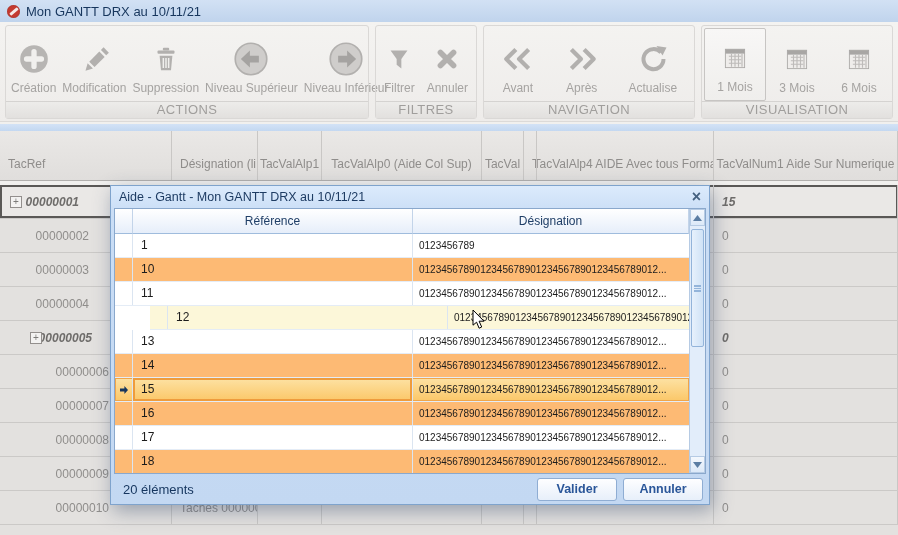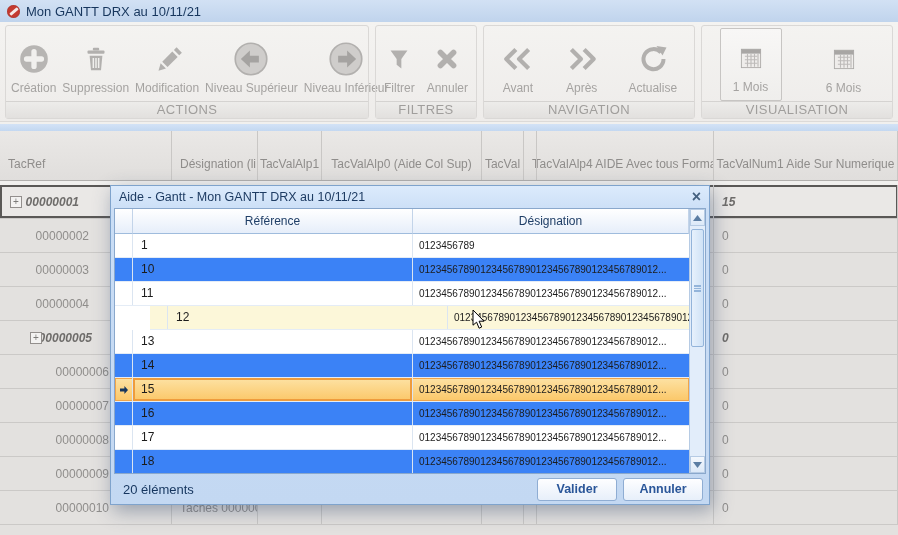--- a/index.html
+++ b/index.html
@@ -74,21 +74,21 @@
     border-bottom:1px solid #9fbcdd; color:#1f3e66; font-size:12px;
     display:flex; align-items:center; justify-content:center; }
   .w-ind { width:18px; } .w-ref { width:280px; } .w-des { width:276px; }
   .drow { display:flex; height:24px; width:574px; }
   .dind { width:18px; border-right:1px solid #dbe5f1; position:relative; }
   .dref { width:280px; border-right:1px solid #dbe5f1; padding-left:8px;
     line-height:23px; color:#1c1c1c; white-space:nowrap; overflow:hidden; }
   .ddes { width:276px; padding-left:6px; line-height:23px; color:#1c1c1c;
     font-size:10px; white-space:nowrap; overflow:hidden; }
   .drow { border-bottom:1px solid #e4ecf6; }
-  .drow.alt { background:#3b82f6; }
+  .drow.alt { background:#fdba74; }
   .drow.hovered { background:#fcf7d9;margin-left:35px; }
   .drow.selected { background:linear-gradient(#fde2a4,#fbc768); box-shadow:inset 0 0 0 1px #f0a54a; }
   .drow.selected .dref { box-shadow:inset 0 0 0 2px #ee9c3d; }
   .marker { position:absolute; left:4px; top:7px; }
   
   .dscroll { position:absolute; right:0; top:0; width:16px; height:264px; background:#e2edfa;
     border-left:1px solid #b6cbe4; }
   .sbtn { position:absolute; left:0; width:15px; height:17px; background:linear-gradient(#f4f8fd,#dce9f8);
     border:1px solid #b6cbe4; display:flex; align-items:center; justify-content:center; }
   .sbtn svg { display:block; }
@@ -124,43 +124,43 @@
         <span class="ric">
           <svg width="34" height="34" viewBox="0 0 32 32">
               <circle cx="16" cy="16" r="13" fill="#b7b5b3"></circle>
               <path d="M16 9v14M9 16h14" stroke="#f1f0ee" stroke-width="5" stroke-linecap="round"></path>
             </svg>
         </span>
         <span class="rlabel">Création</span>
       </div>
       <div class="rbtn">
         <span class="ric">
-          <svg width="34" height="34" viewBox="0 0 32 32" fill="#b2b0ae">
-              <rect x="8" y="8" width="16" height="3" rx="1"></rect>
-              <rect x="13" y="5.5" width="6" height="2.5" rx="1"></rect>
-              <path d="M10 13h12l-1.3 13.5H11.3Z"></path>
-              <path d="M13.5 15v9.5M16 15v9.5M18.5 15v9.5" stroke="#f1f0ee" stroke-width="1.4"></path>
-            </svg>
-        </span>
-        <span class="rlabel">Suppression</span>
-      </div>
-      <div class="rbtn">
-        <span class="ric">
           <svg width="34" height="34" viewBox="0 0 32 32">
               <g fill="#b2b0ae">
                 <polygon points="8,27 10,20 15,25"></polygon>
                 <polygon points="11.5,18.5 21,9 26,14 16.5,23.5"></polygon>
                 <polygon points="22.5,7.5 25,5 30,10 27.5,12.5"></polygon>
               </g>
             </svg>
         </span>
         <span class="rlabel">Modification</span>
       </div>
       <div class="rbtn">
         <span class="ric">
+          <svg width="34" height="34" viewBox="0 0 32 32" fill="#b2b0ae">
+              <rect x="8" y="8" width="16" height="3" rx="1"></rect>
+              <rect x="13" y="5.5" width="6" height="2.5" rx="1"></rect>
+              <path d="M10 13h12l-1.3 13.5H11.3Z"></path>
+              <path d="M13.5 15v9.5M16 15v9.5M18.5 15v9.5" stroke="#f1f0ee" stroke-width="1.4"></path>
+            </svg>
+        </span>
+        <span class="rlabel">Suppression</span>
+      </div>
+      <div class="rbtn">
+        <span class="ric">
           <svg width="36" height="36" viewBox="0 0 32 32">
               <circle cx="16" cy="16" r="14" fill="#cfcdcb" stroke="#b2b0ae" stroke-width="1.5"></circle>
               <polygon points="23,13 15,13 15,8.5 7,16 15,23.5 15,19 23,19" fill="#a5a3a1"></polygon>
             </svg>
         </span>
         <span class="rlabel">Niveau Supérieur</span>
       </div>
       <div class="rbtn">
         <span class="ric">
           <svg width="36" height="36" viewBox="0 0 32 32">
@@ -231,20 +231,30 @@
     <div class="rgroup-body">
       <div class="rbtn vbtn selected">
         <span class="ric">
           <svg width="28" height="28" viewBox="0 0 32 32">
               <rect x="5" y="6" width="22" height="21" fill="#efedeb" stroke="#aaa8a6"></rect>
               <rect x="5" y="6" width="22" height="5" fill="#a8a6a4"></rect>
               <path d="M9 14h14M9 18h14M9 22h14M12 11v15M16 11v15M20 11v15M24 11v15" stroke="#bdbbb9" stroke-width="1.3"></path>
             </svg>
         </span>
         <span class="rlabel">1 Mois</span>
+      </div>
+      <div class="rbtn vbtn">
+        <span class="ric">
+          <svg width="28" height="28" viewBox="0 0 32 32">
+              <rect x="5" y="6" width="22" height="21" fill="#efedeb" stroke="#aaa8a6"></rect>
+              <rect x="5" y="6" width="22" height="5" fill="#a8a6a4"></rect>
+              <path d="M9 14h14M9 18h14M9 22h14M12 11v15M16 11v15M20 11v15M24 11v15" stroke="#bdbbb9" stroke-width="1.3"></path>
+            </svg>
+        </span>
+        <span class="rlabel">3 Mois</span>
       </div>
       <div class="rbtn vbtn">
         <span class="ric">
           <svg width="28" height="28" viewBox="0 0 32 32">
               <rect x="5" y="6" width="22" height="21" fill="#efedeb" stroke="#aaa8a6"></rect>
               <rect x="5" y="6" width="22" height="5" fill="#a8a6a4"></rect>
               <path d="M9 14h14M9 18h14M9 22h14M12 11v15M16 11v15M20 11v15M24 11v15" stroke="#bdbbb9" stroke-width="1.3"></path>
             </svg>
         </span>
         <span class="rlabel">6 Mois</span>

